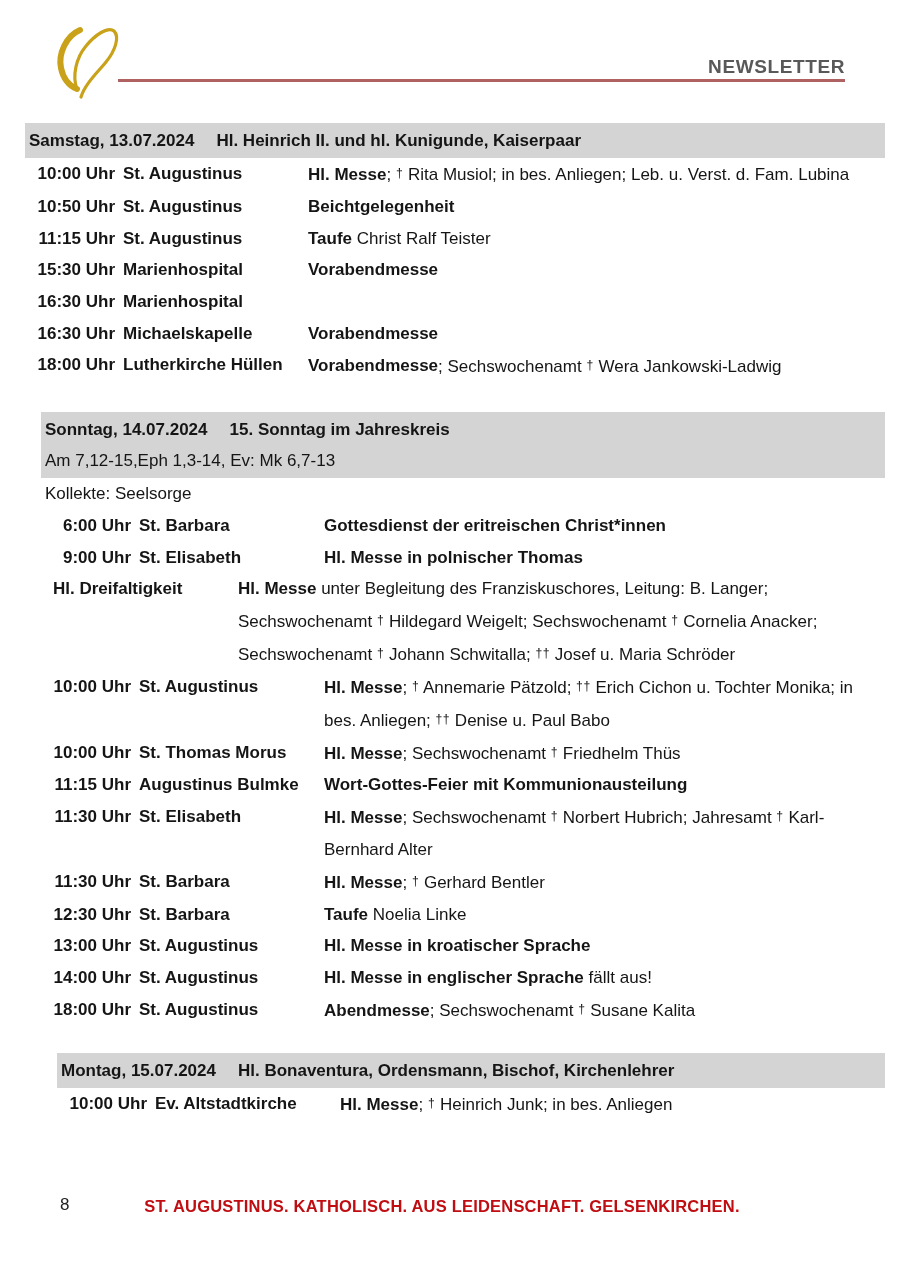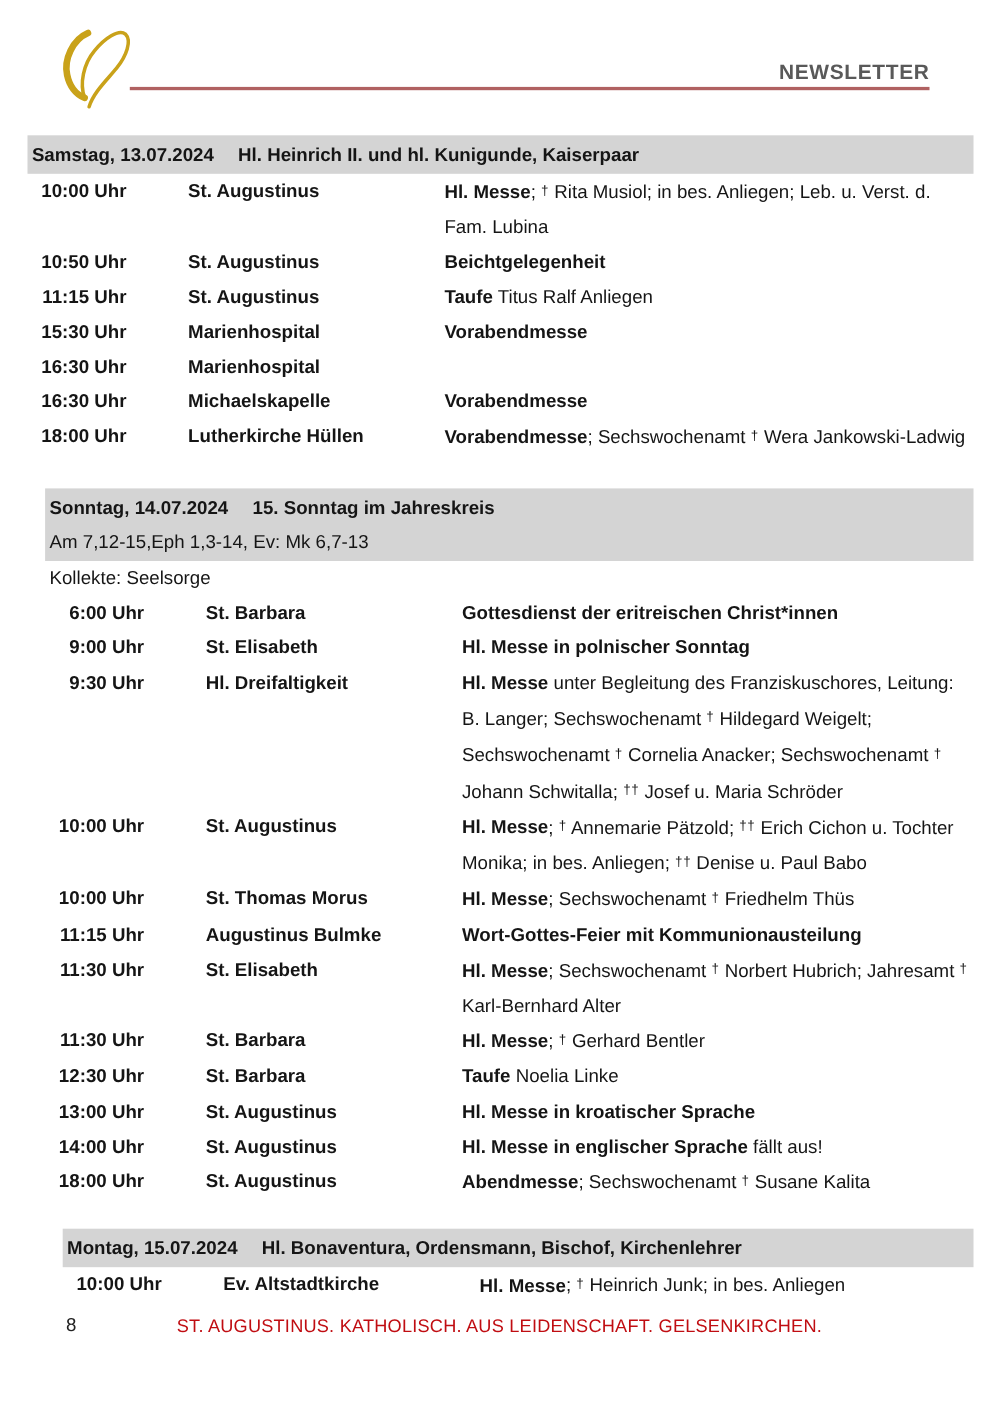--- a/index.html
+++ b/index.html
@@ -15,31 +15,31 @@
 
   
   .schedule{position:absolute;left:25px;top:123px;width:860px;}
   .section.s1{margin-top:30px;margin-left:16px;}
   .section.s2{margin-top:26px;margin-left:32px;}
   .section-bar{background:var(--bar-gray,#d4d4d4);padding:2px 6px 2px 4px;}
   .bar-line{line-height:31px;font-size:17px;font-weight:bold;}
   .bar-feast{margin-left:22px;}
   .bar-readings{line-height:31px;font-size:17px;font-weight:normal;}
   .section-note{line-height:31.7px;font-size:17px;padding-left:4px;}
-  .event-row{display:flex;padding-left:4px;font-size:17px;line-height:31.7px;gap:48px;}
+  .event-row{display:flex;padding-left:4px;font-size:17px;line-height:31.7px;}
   .col-time{flex:none;width:86px;text-align:right;font-weight:bold;white-space:nowrap;}
   .col-loc{flex:none;width:177px;margin-left:8px;font-weight:bold;}
   .col-desc{flex:1;margin-left:8px;min-width:0;}
   .b{font-weight:bold;}
   .dagger{font-size:0.72em;vertical-align:0.26em;letter-spacing:0.5px;}
 
   
   .page-num{position:absolute;left:60px;top:1195px;font-size:17px;color:#222;}
-  .tagline{position:absolute;left:24px;top:1197px;width:860px;text-align:center;
-    color:var(--accent-red,#c00d12);font-weight:normal;font-size:16.5px;letter-spacing:0.2px;}
+  .tagline{position:absolute;left:12px;top:1197px;width:860px;text-align:center;
+    color:var(--accent-red,#c00d12);font-weight:bold;font-size:16.5px;letter-spacing:0.2px;}
 </style>
 </head>
 <body>
 
 <div class="page">
 
   <div class="logo-wrap">
     <svg viewBox="0 0 72 80" width="72" height="80">
       <path d="M26 10 C 12 16 4 34 7 48 C 9 58 15 66 23 69" stroke="#c9a21a" stroke-width="6" fill="none" stroke-linecap="round"></path>
       <path d="M23 69 C 18 56 22 38 32 26 C 41 15 54 6 60 11 C 66 17 61 31 52 42 C 43 53 31 64 27 77" stroke="#c9a21a" stroke-width="3.2" fill="none" stroke-linecap="round"></path>
@@ -61,21 +61,21 @@
           <span class="col-desc"><span class="b">Hl. Messe</span><span>; <span class="dagger">†</span> Rita Musiol; in bes. Anliegen; Leb. u. Verst. d. Fam. Lubina</span></span>
         </div>
         <div class="event-row">
           <span class="col-time">10:50 Uhr</span>
           <span class="col-loc">St. Augustinus</span>
           <span class="col-desc"><span class="b">Beichtgelegenheit</span></span>
         </div>
         <div class="event-row">
           <span class="col-time">11:15 Uhr</span>
           <span class="col-loc">St. Augustinus</span>
-          <span class="col-desc"><span class="b">Taufe</span><span> Titus Ralf Anliegen</span></span>
+          <span class="col-desc"><span class="b">Taufe</span><span> Christ Ralf Teister</span></span>
         </div>
         <div class="event-row">
           <span class="col-time">15:30 Uhr</span>
           <span class="col-loc">Marienhospital</span>
           <span class="col-desc"><span class="b">Vorabendmesse</span></span>
         </div>
         <div class="event-row">
           <span class="col-time">16:30 Uhr</span>
           <span class="col-loc">Marienhospital</span>
         </div>
@@ -97,24 +97,23 @@
         </div>
         <div class="section-note">Kollekte: Seelsorge</div>
         <div class="event-row">
           <span class="col-time">6:00 Uhr</span>
           <span class="col-loc">St. Barbara</span>
           <span class="col-desc"><span class="b">Gottesdienst der eritreischen Christ*innen</span></span>
         </div>
         <div class="event-row">
           <span class="col-time">9:00 Uhr</span>
           <span class="col-loc">St. Elisabeth</span>
-          <span class="col-desc"><span class="b">Hl. Messe in polnischer Sonntag</span></span>
+          <span class="col-desc"><span class="b">Hl. Messe in polnischer Thomas</span></span>
         </div>
         <div class="event-row">
-          <span class="col-time">9:30 Uhr</span>
           <span class="col-loc">Hl. Dreifaltigkeit</span>
           <span class="col-desc"><span class="b">Hl. Messe</span><span> unter Begleitung des Franziskuschores, Leitung: B. Langer; Sechswochenamt <span class="dagger">†</span> Hildegard Weigelt; Sechswochenamt <span class="dagger">†</span> Cornelia Anacker; Sechswochenamt <span class="dagger">†</span> Johann Schwitalla; <span class="dagger">††</span> Josef u. Maria Schröder</span></span>
         </div>
         <div class="event-row">
           <span class="col-time">10:00 Uhr</span>
           <span class="col-loc">St. Augustinus</span>
           <span class="col-desc"><span class="b">Hl. Messe</span><span>; <span class="dagger">†</span> Annemarie Pätzold; <span class="dagger">††</span> Erich Cichon u. Tochter Monika; in bes. Anliegen; <span class="dagger">††</span> Denise u. Paul Babo</span></span>
         </div>
         <div class="event-row">
           <span class="col-time">10:00 Uhr</span>

